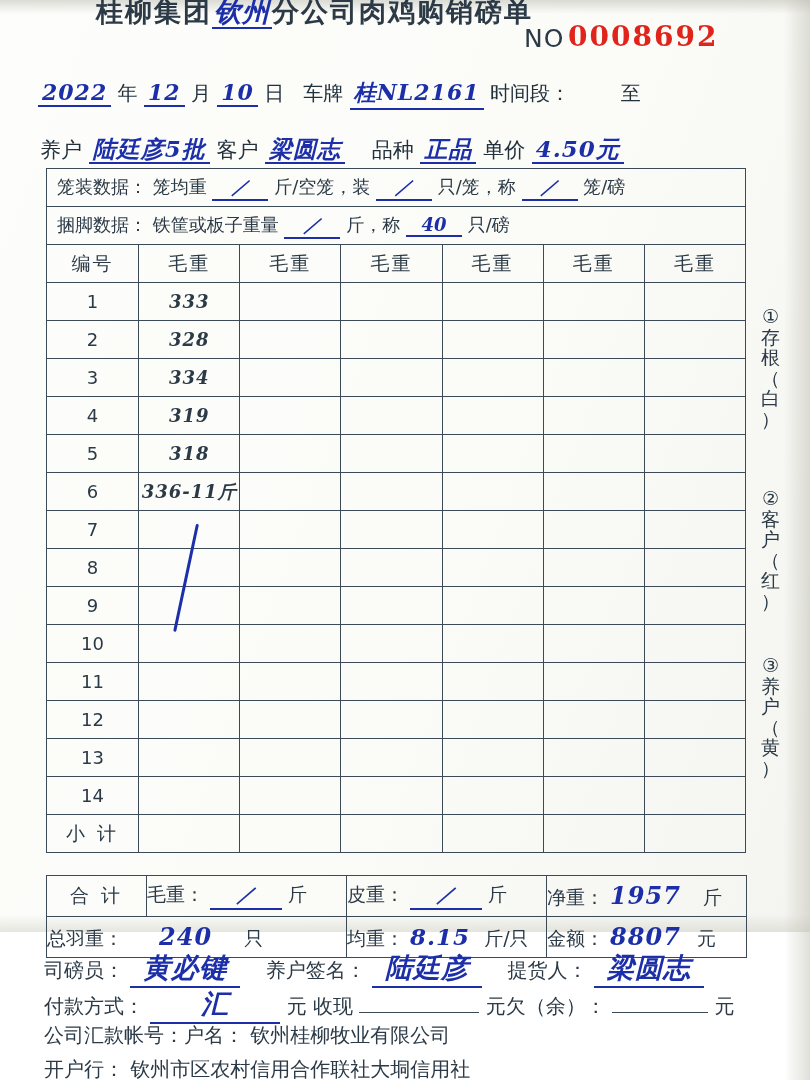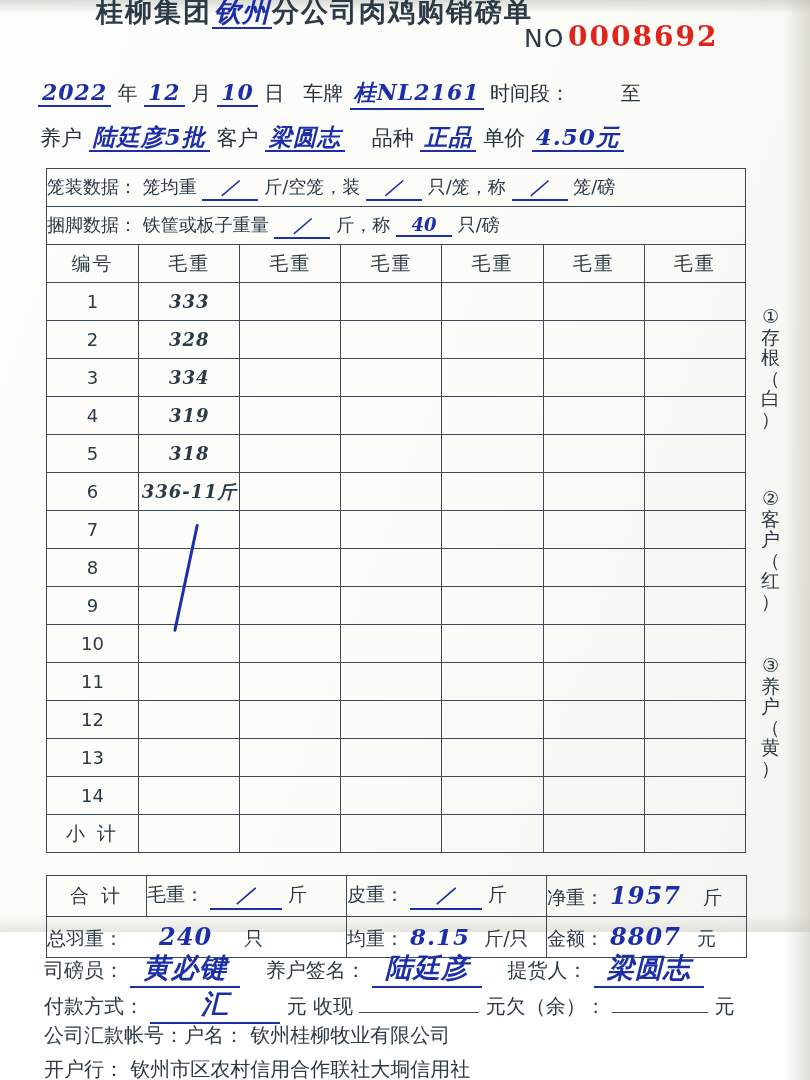--- a/index.html
+++ b/index.html
@@ -97,21 +97,21 @@
   .row-date .hv {
     font-size: 22px;
     padding: 0 4px;
   }
   .row-date .ul {
     border-bottom: 2px solid #1c2fa8;
   }
 
   .row-farm {
     position: absolute;
-    left: 40px; top: 122px;
+    left: 40px; top: 134px;
     font-size: 21px;
     white-space: nowrap;
   }
   .row-farm .hv { font-size: 23px; padding: 0 4px; }
   .row-farm .ul { border-bottom: 2px solid #1c2fa8; }
 
   
   .tbl {
     position: absolute;
     left: 46px; top: 168px;
@@ -123,20 +123,21 @@
     border: 1.6px solid #3c4a57;
     height: 37px;
     text-align: center;
     vertical-align: middle;
     font-size: 18px;
     color: #2b3a46;
     padding: 0;
   }
   .tbl td.lefted {
     text-align: left;
+    padding-left: 10px;
   }
   .cage-row td, .tie-row td { font-size: 18px; }
   .cage-row .inline, .tie-row .inline { white-space: nowrap; }
   .ul-h {
     display: inline-block;
     min-width: 56px;
     border-bottom: 2px solid #1c2fa8;
     color: #1c2fa8;
     font-family: "DejaVu Serif", serif;
     font-style: italic;

